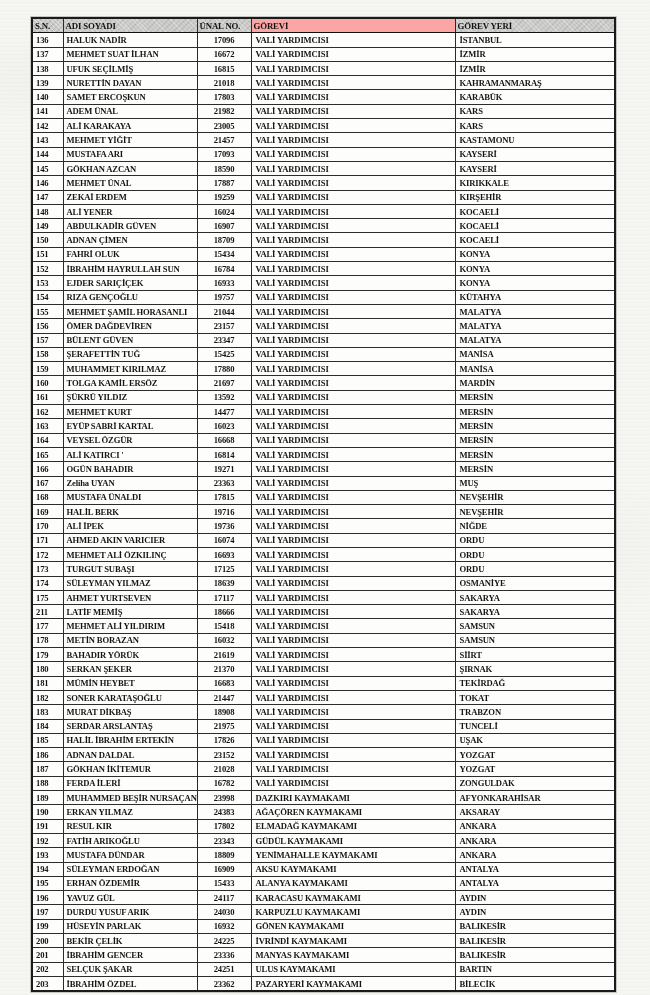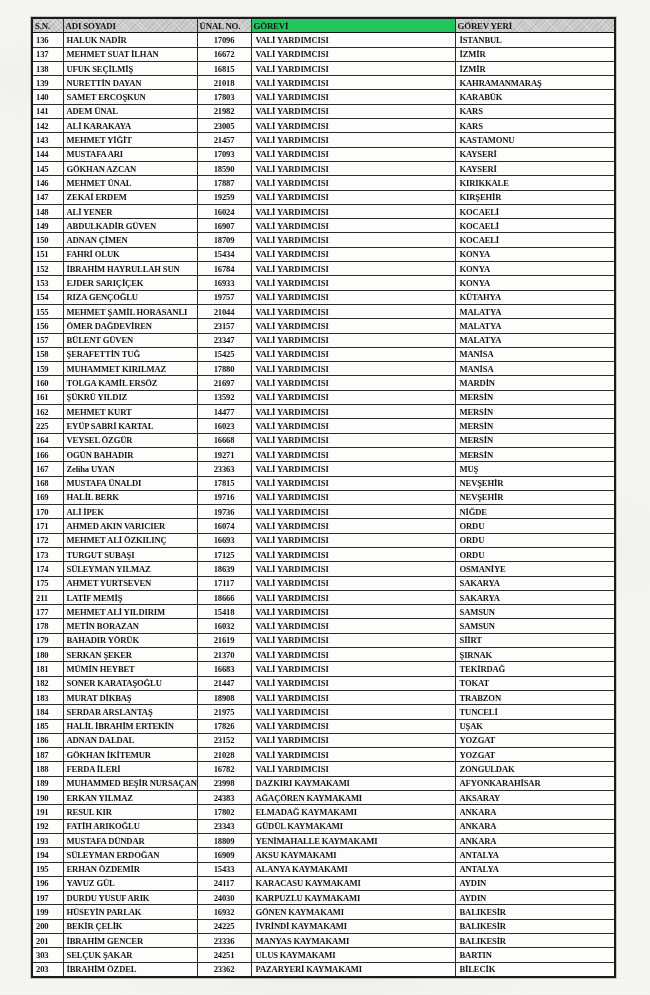--- a/index.html
+++ b/index.html
@@ -53,21 +53,21 @@
   th:first-child, td:first-child { border-left: none; }
   thead th {
     background:
       repeating-linear-gradient(45deg, rgba(255,255,255,0.35) 0 1px, transparent 1px 3px),
       repeating-linear-gradient(-45deg, rgba(110,110,110,0.22) 0 1px, transparent 1px 4px),
       #c9c9c7;
     border-bottom: 1.8px solid #111;
     font-size: 8.8px;
     text-align: left;
   }
-  thead th.c3h { background: #22c55e; }
+  thead th.c3h { background: #fca5a5; }
   thead th.c4h { text-align: left; }
   td.c0 { text-align: left; padding-left: 3px; }
   td.c1 { text-align: left; padding-left: 3px; }
   td.c2 { text-align: center; }
   td.c3 { text-align: left; padding-left: 4px; }
   td.c4 { text-align: left; padding-left: 4px; }
 </style>
 </head>
 <body>
 
@@ -273,30 +273,37 @@
           <td class="c4">MERSİN</td>
         </tr>
         <tr>
           <td class="c0">162</td>
           <td class="c1">MEHMET KURT</td>
           <td class="c2">14477</td>
           <td class="c3">VALİ YARDIMCISI</td>
           <td class="c4">MERSİN</td>
         </tr>
         <tr>
-          <td class="c0">225</td>
+          <td class="c0">163</td>
           <td class="c1">EYÜP SABRİ KARTAL</td>
           <td class="c2">16023</td>
           <td class="c3">VALİ YARDIMCISI</td>
           <td class="c4">MERSİN</td>
         </tr>
         <tr>
           <td class="c0">164</td>
           <td class="c1">VEYSEL ÖZGÜR</td>
           <td class="c2">16668</td>
+          <td class="c3">VALİ YARDIMCISI</td>
+          <td class="c4">MERSİN</td>
+        </tr>
+        <tr>
+          <td class="c0">165</td>
+          <td class="c1">ALİ KATIRCI '</td>
+          <td class="c2">16814</td>
           <td class="c3">VALİ YARDIMCISI</td>
           <td class="c4">MERSİN</td>
         </tr>
         <tr>
           <td class="c0">166</td>
           <td class="c1">OGÜN BAHADIR</td>
           <td class="c2">19271</td>
           <td class="c3">VALİ YARDIMCISI</td>
           <td class="c4">MERSİN</td>
         </tr>
@@ -532,21 +539,21 @@
           <td class="c4">BALIKESİR</td>
         </tr>
         <tr>
           <td class="c0">201</td>
           <td class="c1">İBRAHİM GENCER</td>
           <td class="c2">23336</td>
           <td class="c3">MANYAS KAYMAKAMI</td>
           <td class="c4">BALIKESİR</td>
         </tr>
         <tr>
-          <td class="c0">303</td>
+          <td class="c0">202</td>
           <td class="c1">SELÇUK ŞAKAR</td>
           <td class="c2">24251</td>
           <td class="c3">ULUS KAYMAKAMI</td>
           <td class="c4">BARTIN</td>
         </tr>
         <tr>
           <td class="c0">203</td>
           <td class="c1">İBRAHİM ÖZDEL</td>
           <td class="c2">23362</td>
           <td class="c3">PAZARYERİ KAYMAKAMI</td>

